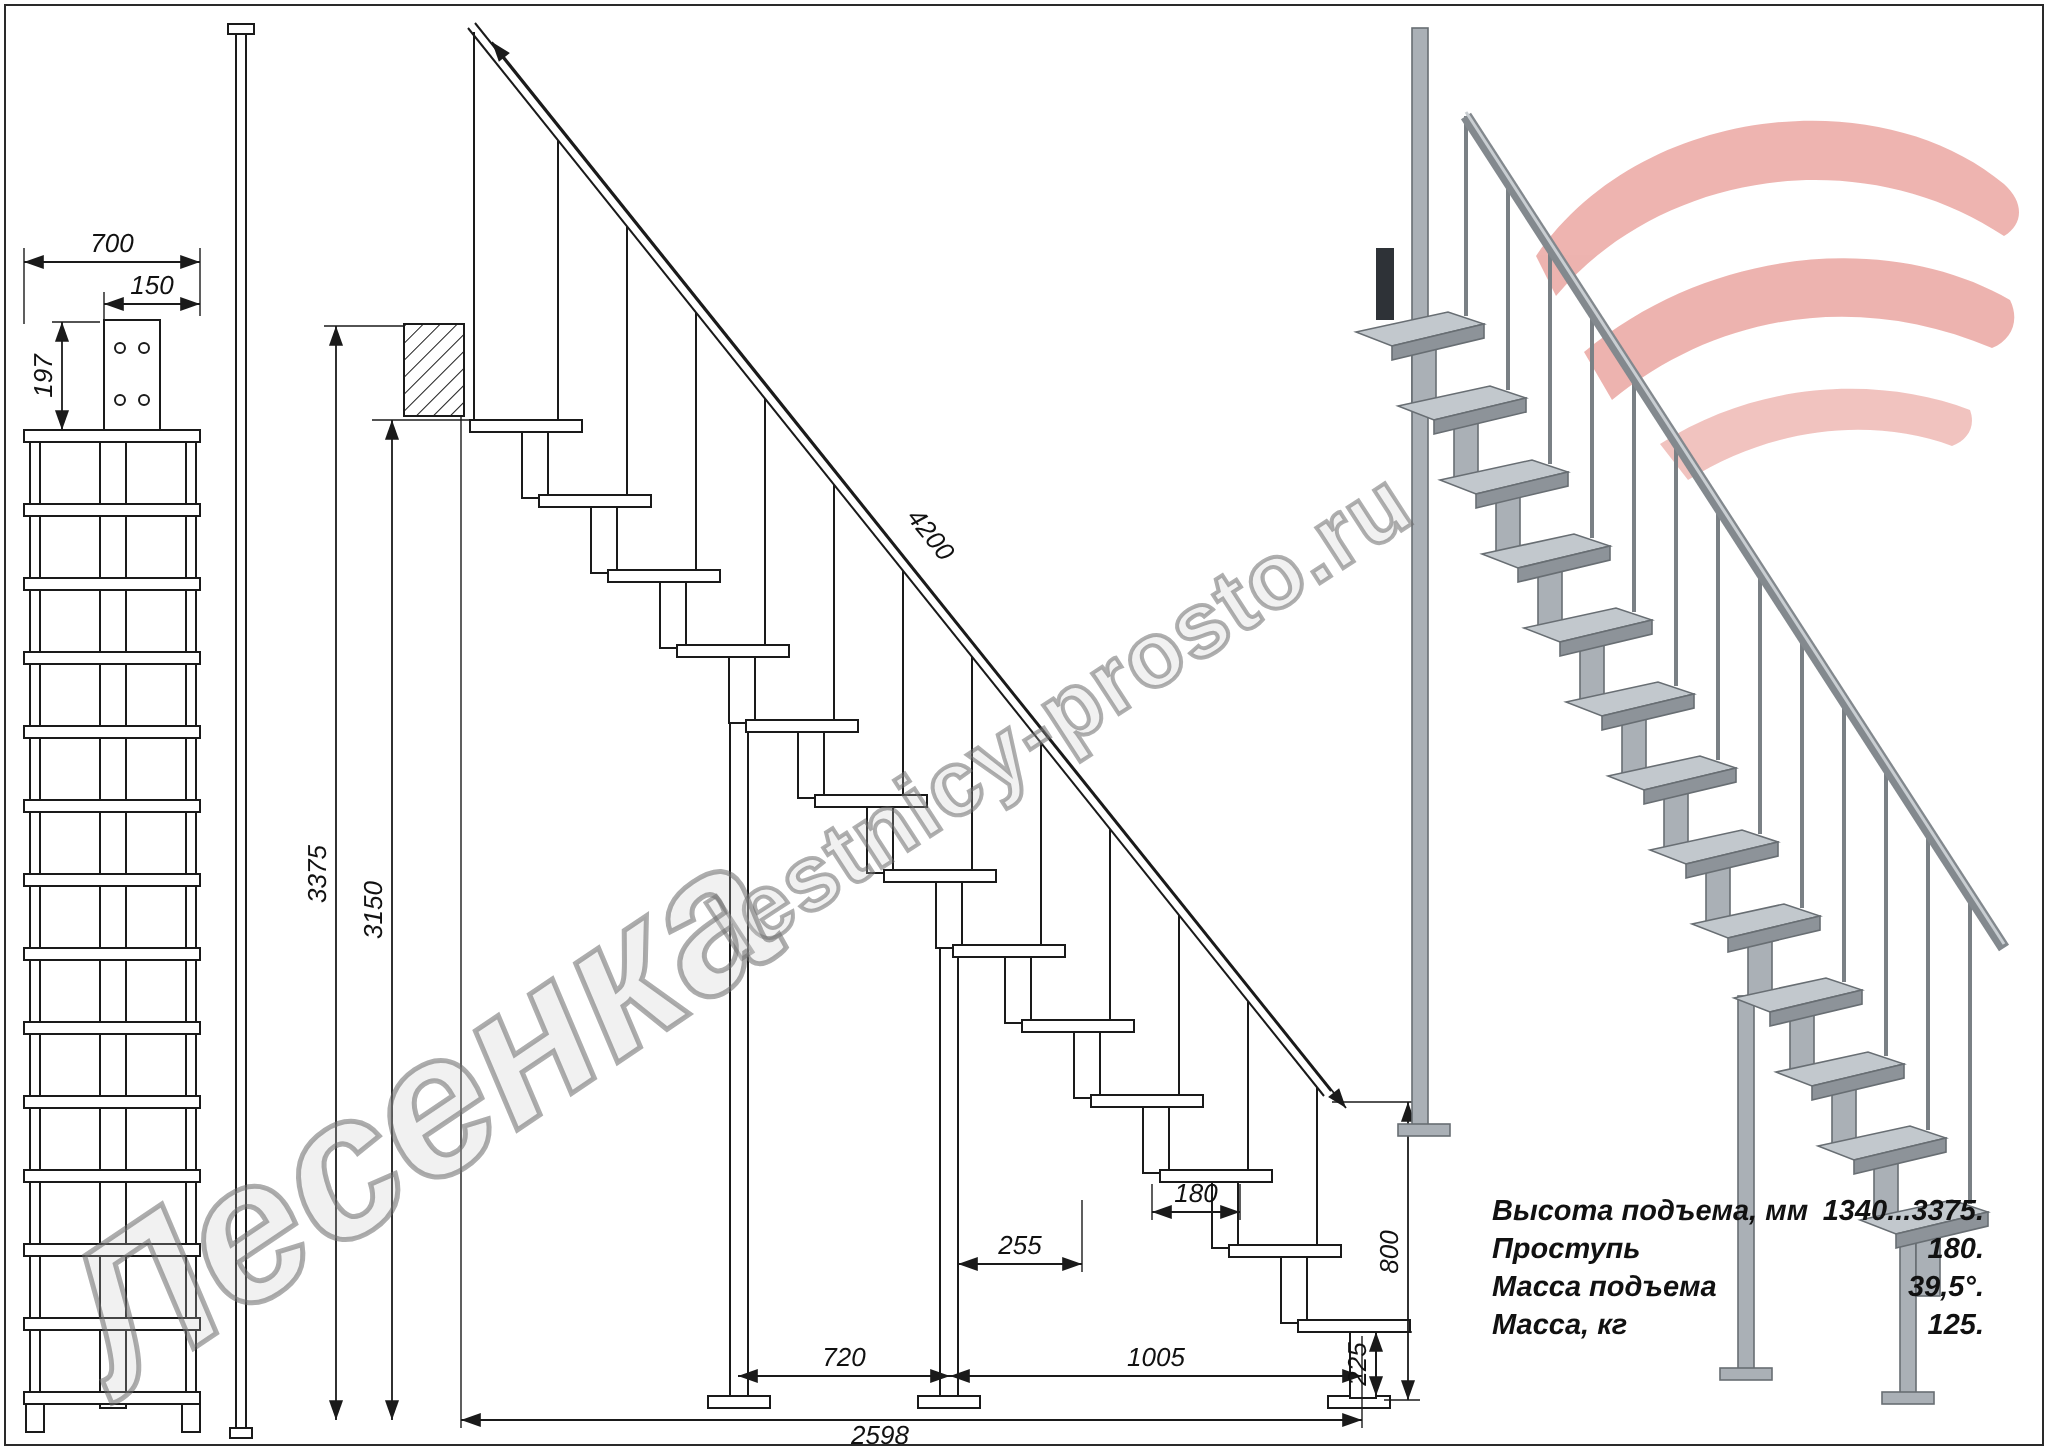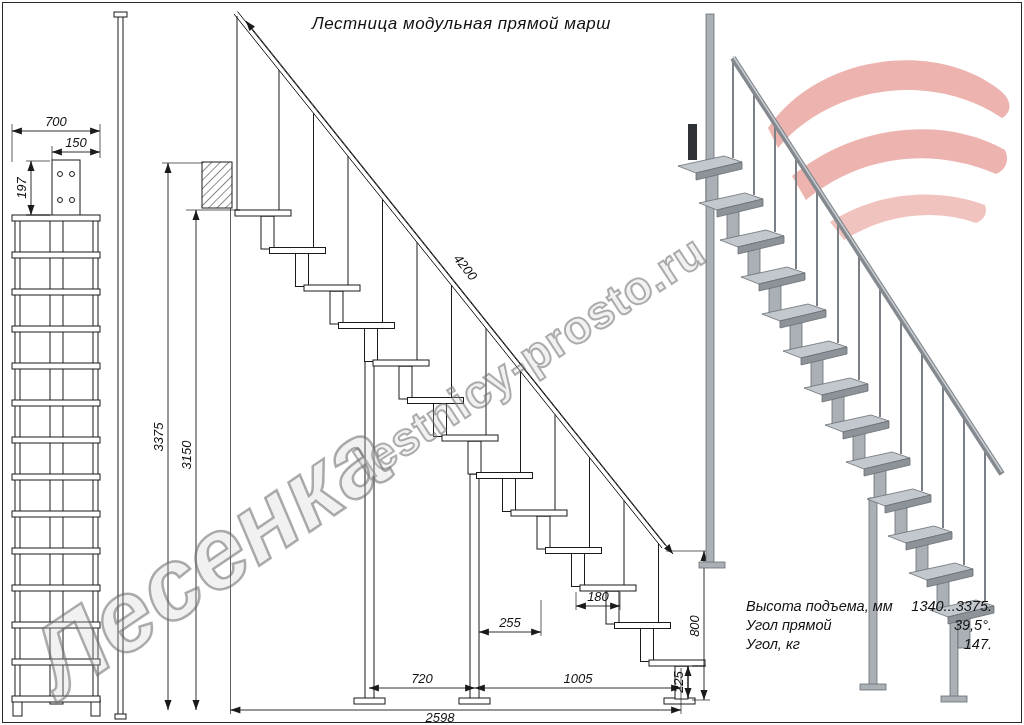--- a/index.html
+++ b/index.html
@@ -22,21 +22,21 @@
   .title{position:absolute;left:312px;top:14px;font-style:italic;font-size:17px;color:#111;
          letter-spacing:0.5px;}
   .wm{position:absolute;font-weight:bold;pointer-events:none;white-space:nowrap;
       color:rgba(200,200,200,0.25);-webkit-text-stroke:2px rgba(110,110,110,0.55);}
   .wm-site{left:270px;top:330px;width:520px;text-align:center;font-size:46px;
            letter-spacing:1px;transform:rotate(-33deg);}
   .wm-brand{left:0px;top:500px;width:420px;text-align:center;font-size:100px;font-style:italic;
             transform:rotate(-34deg);-webkit-text-stroke:2.5px rgba(105,105,105,0.55);}
   .specs{position:absolute;left:746px;top:597px;width:246px;font-style:italic;font-size:14.5px;
          color:#111;}
-  .specs-row{display:flex;justify-content:space-between;line-height:19px;}
+  .specs-row{display:flex;justify-content:space-between;line-height:19px;font-weight:bold;}
 </style>
 </head>
 <body>
 
 <div class="page">
 
   <svg id="drawing" width="1024" height="725" viewBox="0 0 1024 725">
     <defs>
       <marker id="arr" viewBox="0 0 10 10" refX="9.5" refY="5" markerWidth="11" markerHeight="11" orient="auto-start-reverse" markerUnits="userSpaceOnUse">
         <path d="M0.5,1.8 L9.5,5 L0.5,8.2 z" fill="#1a1a1a"></path>
@@ -255,32 +255,35 @@
           <polygon points="930,610 976,600 994,606 948,617" class="tread-top"></polygon>
           <polygon points="948,617 994,606 994,613 948,624" class="tread-side"></polygon>
         </g>
       <line x1="733" y1="58" x2="1002" y2="474" stroke="#83898e" stroke-width="6"></line>
       <line x1="733" y1="56" x2="1002" y2="472" stroke="#c9ced2" stroke-width="1.5"></line>
     </g>
   </svg>
 
   <div class="frame"></div>
 
-  <div class="title">Лестница модульная прямой марш</div>
 
   <div class="wm wm-site">lestnicy-prosto.ru</div>
   <div class="wm wm-brand">Лесенка</div>
 
   <div class="specs">
     <div class="specs-row">
       <span>Высота подъема, мм</span>
       <span>1340...3375.</span>
     </div>
     <div class="specs-row">
-      <span>Угол прямой</span>
+      <span>Проступь</span>
+      <span>180.</span>
+    </div>
+    <div class="specs-row">
+      <span>Масса подъема</span>
       <span>39,5°.</span>
     </div>
     <div class="specs-row">
-      <span>Угол, кг</span>
-      <span>147.</span>
+      <span>Масса, кг</span>
+      <span>125.</span>
     </div>
   </div>
 </div>
 
 </body></html>

